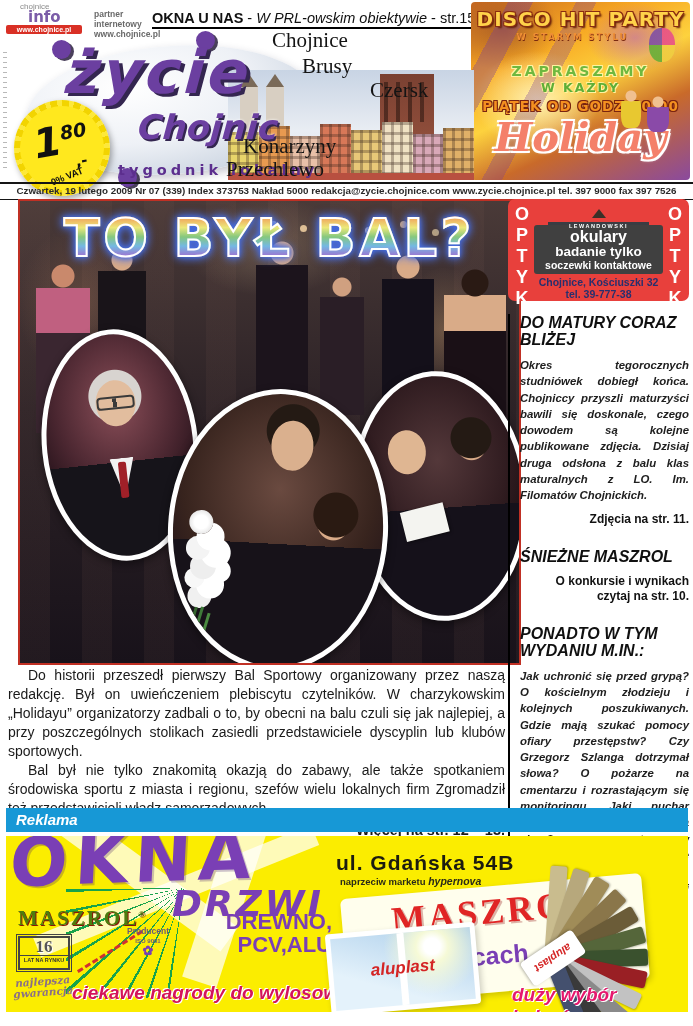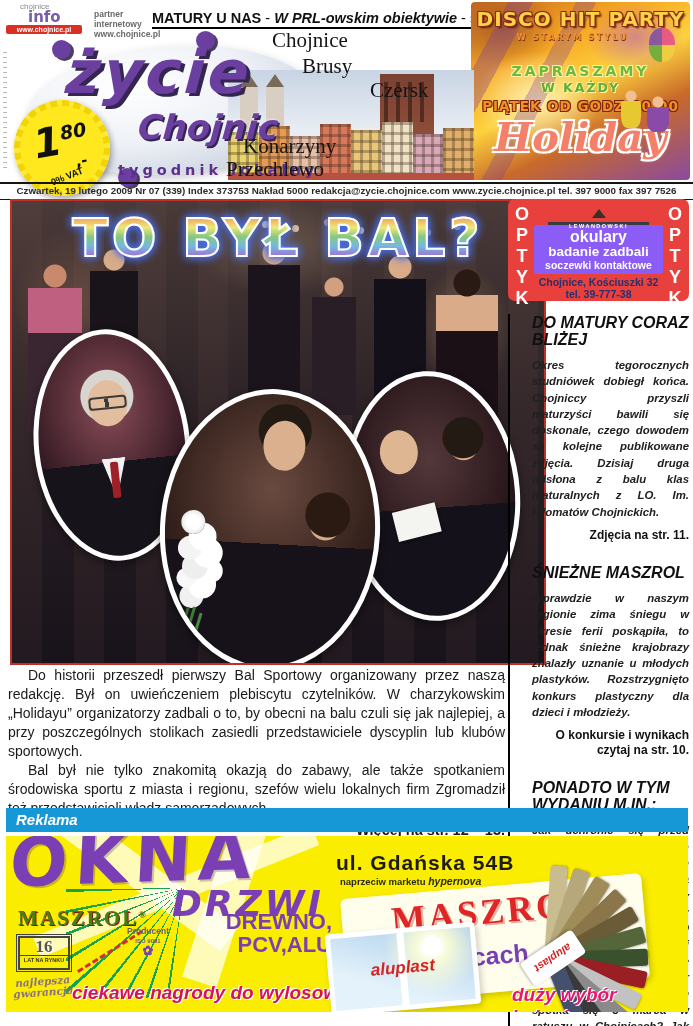--- a/index.html
+++ b/index.html
@@ -9,21 +9,21 @@
 
   
   .portal{left:6px;top:3px;width:165px;height:36px;}
   .p-small{font-size:8px;color:#8a8a8a;display:block;line-height:7px;margin-left:14px;}
   .p-big{font:900 15px/14px "DejaVu Sans",sans-serif;color:#7b5ca8;margin-left:22px;display:block;}
   .p-bar{display:block;width:76px;margin-top:1px;background:#d93025;color:#fff;font:bold 7px/9px "Liberation Sans",sans-serif;text-align:center;border-radius:2px;}
   .p-partner{left:88px;top:6px;font:bold 8.5px/10px "Liberation Sans",sans-serif;color:#6a6a6a;}
   .teaser{left:152px;top:9px;width:322px;text-align:center;}
   .teaser-inner{display:inline-block;border-bottom:2px solid #000;padding-bottom:1px;font-size:14.5px;white-space:nowrap;}
   .teaser-inner b{font-weight:900;}
-  .teaser-inner i{font-style:italic;font-weight:bold;}
+  .teaser-inner i{font-style:italic;}
 
   
   .disco{left:471px;top:2px;width:219px;height:178px;border-radius:4px;overflow:hidden;text-align:center;
     background:
       radial-gradient(90px 70px at 30% 55%,rgba(255,245,200,.85),transparent 70%),
       radial-gradient(70px 50px at 75% 20%,rgba(180,90,200,.55),transparent 70%),
       radial-gradient(80px 60px at 15% 15%,rgba(140,70,40,.6),transparent 70%),
       linear-gradient(155deg,#c96a1f 0%,#f7a823 28%,#fdd23e 48%,#c96a2a 68%,#8a4a9e 100%);}
   .disco::before{content:"";position:absolute;left:-40px;top:-30px;width:150px;height:260px;
       background:linear-gradient(90deg,transparent 0 30px,rgba(120,60,150,.35) 30px 52px,transparent 52px 90px,rgba(120,60,150,.3) 90px 108px,transparent 108px);
@@ -92,27 +92,27 @@
   .pvat{font:900 9.5px/10px "Liberation Sans",sans-serif;color:#111;transform:rotate(-12deg);margin-top:2px;}
   .town{font-family:"Liberation Serif",serif;font-size:21px;color:#141414;white-space:nowrap;}
   .t0{left:272px;top:28px;} .t1{left:302px;top:54px;} .t2{left:324px;top:78px;margin-left:46px;}
   .t3{left:243px;top:134px;} .t4{left:226px;top:157px;}
 
   
   .datebar{left:0;top:182px;width:693px;height:15px;border-top:2px solid #151515;border-bottom:1.5px solid #151515;
       font:bold 9.8px/14px "Liberation Sans",sans-serif;color:#2a2a2a;text-align:center;letter-spacing:0;}
 
   
-  .photo{left:10px;top:199px;width:499px;height:462px;border:2px solid #c03024;overflow:hidden;
+  .photo{left:18px;top:199px;width:499px;height:462px;border:2px solid #c03024;overflow:hidden;
     background:
       radial-gradient(70px 90px at 85% 28%,rgba(230,180,120,.30),transparent 70%),
       radial-gradient(90px 110px at 12% 22%,rgba(200,140,100,.26),transparent 70%),
       radial-gradient(120px 70px at 50% 10%,rgba(240,210,160,.22),transparent 70%),
       repeating-linear-gradient(90deg,rgba(130,95,85,.10) 0 30px,transparent 30px 62px),
-      linear-gradient(180deg,#4a3a38 0%,#2c2226 45%,#18121a 100%); padding-left: 33px;}
+      linear-gradient(180deg,#4a3a38 0%,#2c2226 45%,#18121a 100%);}
   .lights{left:250px;top:20px;width:7px;height:7px;border-radius:50%;background:rgba(255,232,185,.9);
       box-shadow:30px 4px 0 rgba(255,220,170,.8),62px -2px 0 rgba(255,200,150,.7),95px 6px 0 rgba(255,230,190,.8),
                  130px 0 0 rgba(255,210,160,.7),162px 8px 0 rgba(255,230,180,.6),192px 2px 0 rgba(255,220,170,.8);}
   .fig{position:absolute;border-radius:22px 22px 0 0;}
   .f1{left:16px;top:62px;width:54px;height:170px;background:
       radial-gradient(circle at 50% 13px,#c9896c 0 11px,transparent 12px),
       linear-gradient(180deg,transparent 25px,#c06080 25px 70px,#3a2630 70px);}
   .f2{left:78px;top:46px;width:48px;height:185px;background:
       radial-gradient(circle at 50% 13px,#d9ab88 0 10px,transparent 11px),
       linear-gradient(180deg,transparent 24px,#191419 24px);}
@@ -171,27 +171,27 @@
 
   
   .sidebar{left:508px;top:199px;width:181px;}
   .optyk{position:relative;height:102px;background:#e8403c;border-radius:7px;display:flex;padding:5px 4px;box-sizing:border-box;}
   .ovl{writing-mode:vertical-rl;text-orientation:upright;font:900 18px/20px "Liberation Sans",sans-serif;
        color:#fff;letter-spacing:1px;text-align:center;width:20px;}
   .omid{flex:1;text-align:center;padding:0 2px;}
   .ologo{height:20px;}
   .otri{display:inline-block;width:0;height:0;border-left:7px solid transparent;border-right:7px solid transparent;border-bottom:9px solid #3a3028;}
   .obrand{display:block;background:#3a3c42;color:#fff;font:bold 5.5px/8px "Liberation Sans",sans-serif;letter-spacing:1.5px;margin:0 14px;}
-  .obox{background:#8b5cf6;border-radius:3px;padding:3px 2px;margin:1px 0 2px;}
+  .obox{background:#404040;border-radius:3px;padding:3px 2px;margin:1px 0 2px;}
   .ob1{display:block;font:900 16px/17px "Liberation Sans",sans-serif;color:#fff;}
   .ob2{display:block;font:900 13.5px/14px "Liberation Sans",sans-serif;color:#fff;}
   .ob3{display:block;font:900 10.5px/12px "Liberation Sans",sans-serif;color:#fff;}
   .oaddr{font:900 10.5px/12px "Liberation Sans",sans-serif;color:#272f6e;}
   .articles{margin-top:13px;border-left:2px solid #000;padding-left:10px;}
-  .sart{margin-bottom:21px;margin-left:12px;}
+  .sart{margin-bottom:21px;}
   .sart h3{margin:0 0 9px;font:italic 900 16px/17px "Liberation Sans",sans-serif;color:#101010;}
   .sart .sbody{font:italic bold 11.4px/1.43 "Liberation Sans",sans-serif;color:#202020;text-align:justify;}
   .sart .sfoot{font:bold 12px/15px "Liberation Sans",sans-serif;text-align:right;margin-top:8px;}
 
   
   .rekbar{left:6px;top:808px;width:682px;height:24px;background:#1798d6;}
   .reklabel{position:absolute;left:10px;top:3px;font:italic 900 15px/18px "Liberation Sans",sans-serif;color:#fff;}
   .ad{left:6px;top:836px;width:682px;height:176px;background:#fbed00;overflow:hidden;}
   .rib{position:absolute;background:rgba(255,255,255,.72);}
   .rib1{left:-30px;top:6px;width:280px;height:30px;transform:rotate(36deg);}
@@ -262,21 +262,21 @@
   <div class="abs portal">
     <span class="p-small">chojnice</span>
     <span class="p-big">info</span>
     <span class="p-bar">www.chojnice.pl</span>
     <div class="abs p-partner">
       <span>partner internetowy</span><br>
       <span>www.chojnice.pl</span>
     </div>
   </div>
   <div class="abs teaser">
-    <span class="teaser-inner"><b>MATURY U NAS</b><span> - </span><i>W PRL-owskim obiektywie</i><span> - </span><span>str.15.</span></span>
+    <span class="teaser-inner"><b>OKNA U NAS</b><span> - </span><i>W PRL-owskim obiektywie</i><span> - </span><span>str.15.</span></span>
   </div>
 
   <div class="abs disco">
     <div class="abs d1">DISCO HIT PARTY</div>
     <div class="abs d2">W STARYM STYLU</div>
     <div class="abs d4">ZAPRASZAMY</div>
     <div class="abs d5">W KAŻDY</div>
     <div class="abs d6">PIĄTEK OD GODZ.20.00</div>
     <div class="abs d7">Holiday</div>
     <div class="abs jester"></div>
@@ -352,37 +352,36 @@
   <div class="abs sidebar">
     <div class="optyk">
       <span class="ovl">OPTYK</span>
       <div class="omid">
         <div class="ologo">
           <span class="otri"></span>
           <span class="obrand">LEWANDOWSKI</span>
         </div>
         <div class="obox">
           <span class="ob1">okulary</span>
-          <span class="ob2">badanie zadbali</span>
+          <span class="ob2">badanie tylko</span>
           <span class="ob3">soczewki kontaktowe</span>
         </div>
         <div class="oaddr">Chojnice, Kościuszki 32</div>
         <div class="oaddr">tel. 39-777-38</div>
       </div>
       <span class="ovl">OPTYK</span>
     </div>
     <div class="articles">
       <div class="sart">
         <h3>DO MATURY CORAZ BLIŻEJ</h3>
         <div class="sbody">Okres tegorocznych studniówek dobiegł końca. Chojniccy przyszli maturzyści bawili się doskonale, czego dowodem są kolejne publikowane zdjęcia. Dzisiaj druga odsłona z balu klas maturalnych z LO. Im. Filomatów Chojnickich.</div>
         <div class="sfoot">Zdjęcia na str. 11.</div>
       </div>
       <div class="sart">
         <h3>ŚNIEŻNE MASZROL</h3>
-        <div class="sbody">Wprawdzie w naszym regionie zima śniegu w okresie ferii poskąpiła, to jednak śnieżne krajobrazy znalazły uznanie u młodych plastyków. Rozstrzygnięto konkurs plastyczny dla dzieci i młodzieży.</div>
         <div class="sfoot">O konkursie i wynikach czytaj na str. 10.</div>
       </div>
       <div class="sart">
         <h3>PONADTO W TYM WYDANIU M.IN.:</h3>
         <div class="sbody">Jak uchronić się przed grypą? O kościelnym złodzieju i kolejnych poszukiwanych. Gdzie mają szukać pomocy ofiary przestępstw? Czy Grzegorz Szlanga dotrzymał słowa? O pożarze na cmentarzu i rozrastającym się monitoringu. Jaki puchar zdobyły ZM Skiba i kto spotka się 3 marca w ratuszu w Chojnicach? Jak zawsze informacje z regionu, wydarzeń kulturalnych i sportowych.</div>
       </div>
     </div>
   </div>
 
   <div class="abs rekbar">

